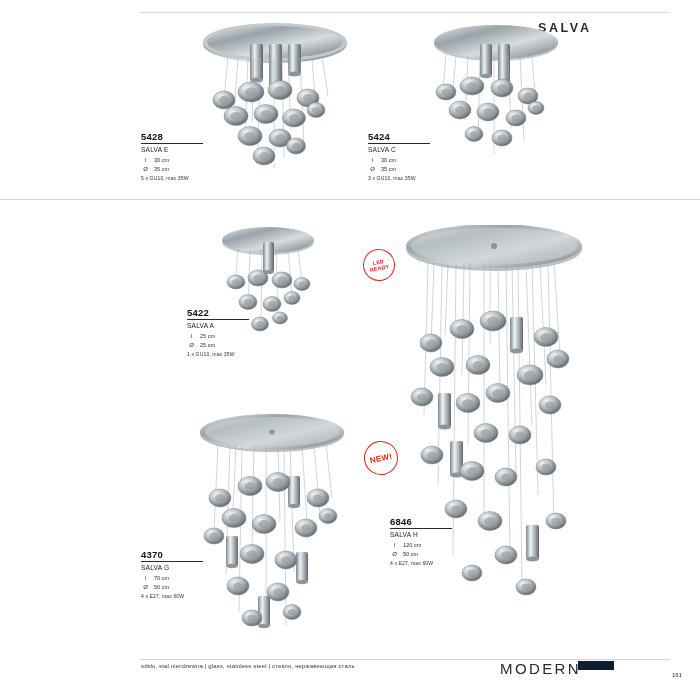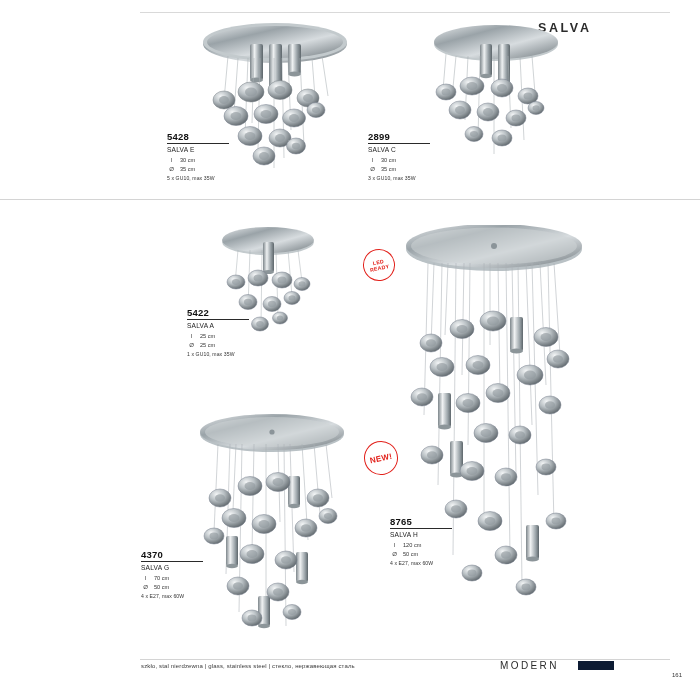--- a/index.html
+++ b/index.html
@@ -72,21 +72,21 @@
     font-size:8px;letter-spacing:.3px;
   }
 
   
   .footer-materials{
     position:absolute;left:141px;top:663px;
     font-size:6px;color:#3a3a3a;letter-spacing:.15px;
   }
   .footer-cat{
     position:absolute;left:500px;top:660px;
-    font-size:10px;letter-spacing:2.4px;color:#2b2b2b;font-weight:500;
+    font-size:15px;letter-spacing:2.4px;color:#2b2b2b;font-weight:500;
   }
   .footer-page{
     position:absolute;left:672px;top:672px;
     font-size:6px;color:#333;
   }
   .footer-swatch{
     position:absolute;left:578px;top:661px;width:36px;height:9px;
     background:#0d1b33;
   }
 
@@ -196,21 +196,21 @@
             <ellipse rx="5" ry="4" fill="#8d969b" opacity=".6"></ellipse>
           </g>
         <g transform="translate(108,128)">
             <ellipse rx="9.5" ry="8" fill="url(#g1)" stroke="#78818e" stroke-width=".5"></ellipse>
             <ellipse rx="4" ry="3.2" fill="#8d969b" opacity=".6"></ellipse>
           </g>
       </g>
     </svg>
   </div>
 
-  <div class="spec" style="left:141px;top:131px;margin-left:26px;">
+  <div class="spec" style="left:141px;top:131px;">
     <div class="code">5428</div>
     <div class="codebar"></div>
     <div class="name">SALVA E</div>
     <div class="line">
       <span class="sym">I</span>
       <span>30 cm</span>
     </div>
     <div class="line">
       <span class="sym">Ø</span>
       <span>35 cm</span>
@@ -275,21 +275,21 @@
           </g>
         <g transform="translate(120,88)">
             <ellipse rx="8" ry="6.5" fill="url(#g1)" stroke="#78818e" stroke-width=".5"></ellipse>
             <ellipse rx="3.5" ry="2.8" fill="#8d969b" opacity=".6"></ellipse>
           </g>
       </g>
     </svg>
   </div>
 
   <div class="spec" style="left:368px;top:131px;">
-    <div class="code">2899</div>
+    <div class="code">5424</div>
     <div class="codebar"></div>
     <div class="name">SALVA C</div>
     <div class="line">
       <span class="sym">I</span>
       <span>30 cm</span>
     </div>
     <div class="line">
       <span class="sym">Ø</span>
       <span>35 cm</span>
     </div>
@@ -517,21 +517,21 @@
           </g>
         <g transform="translate(128,362)">
             <ellipse rx="10" ry="8" fill="url(#g1)" stroke="#78818e" stroke-width=".5"></ellipse>
             <ellipse rx="4.5" ry="3.4" fill="#8d969b" opacity=".6"></ellipse>
           </g>
       </g>
     </svg>
   </div>
 
   <div class="spec" style="left:390px;top:516px;">
-    <div class="code">8765</div>
+    <div class="code">6846</div>
     <div class="codebar"></div>
     <div class="name">SALVA H</div>
     <div class="line">
       <span class="sym">I</span>
       <span>120 cm</span>
     </div>
     <div class="line">
       <span class="sym">Ø</span>
       <span>50 cm</span>
     </div>

